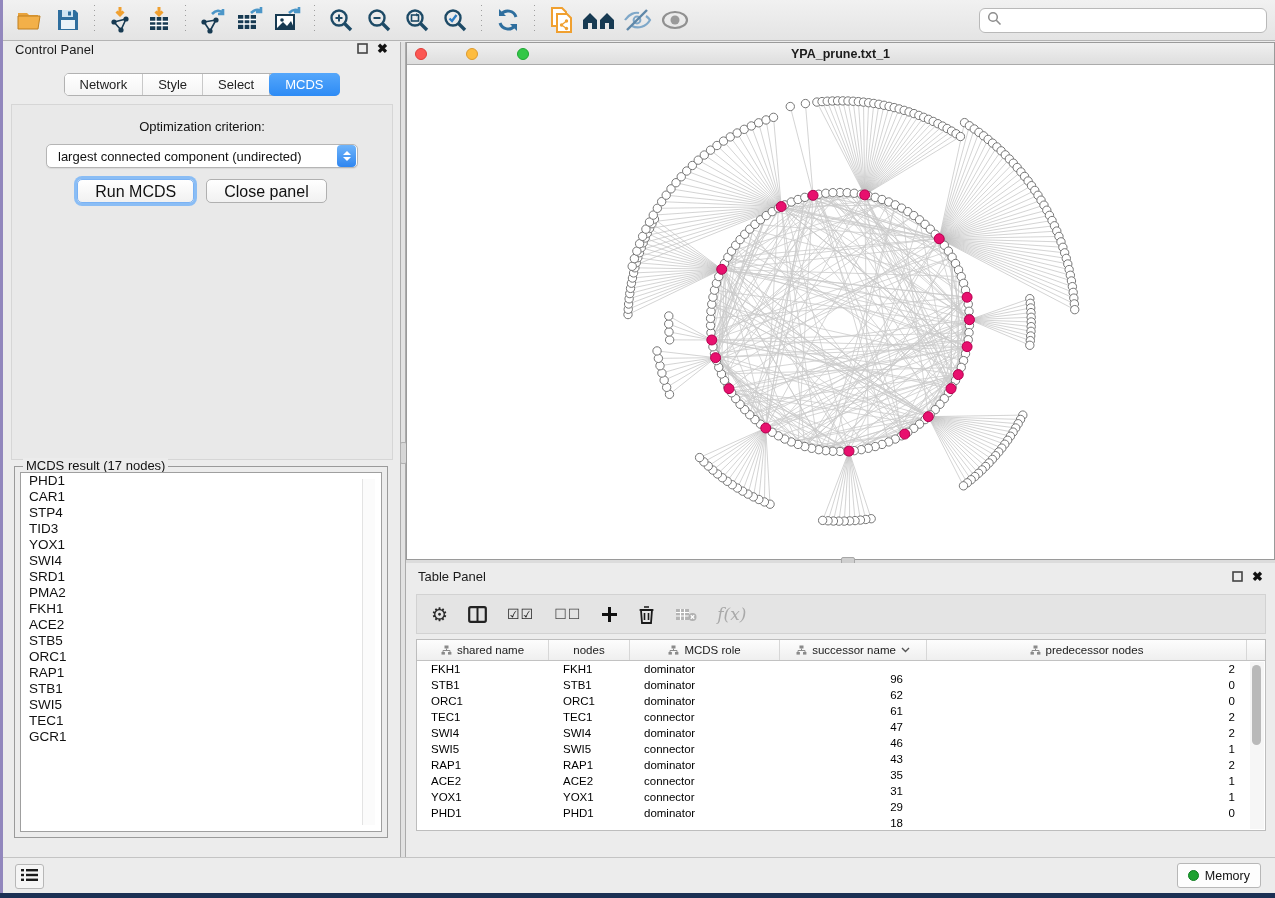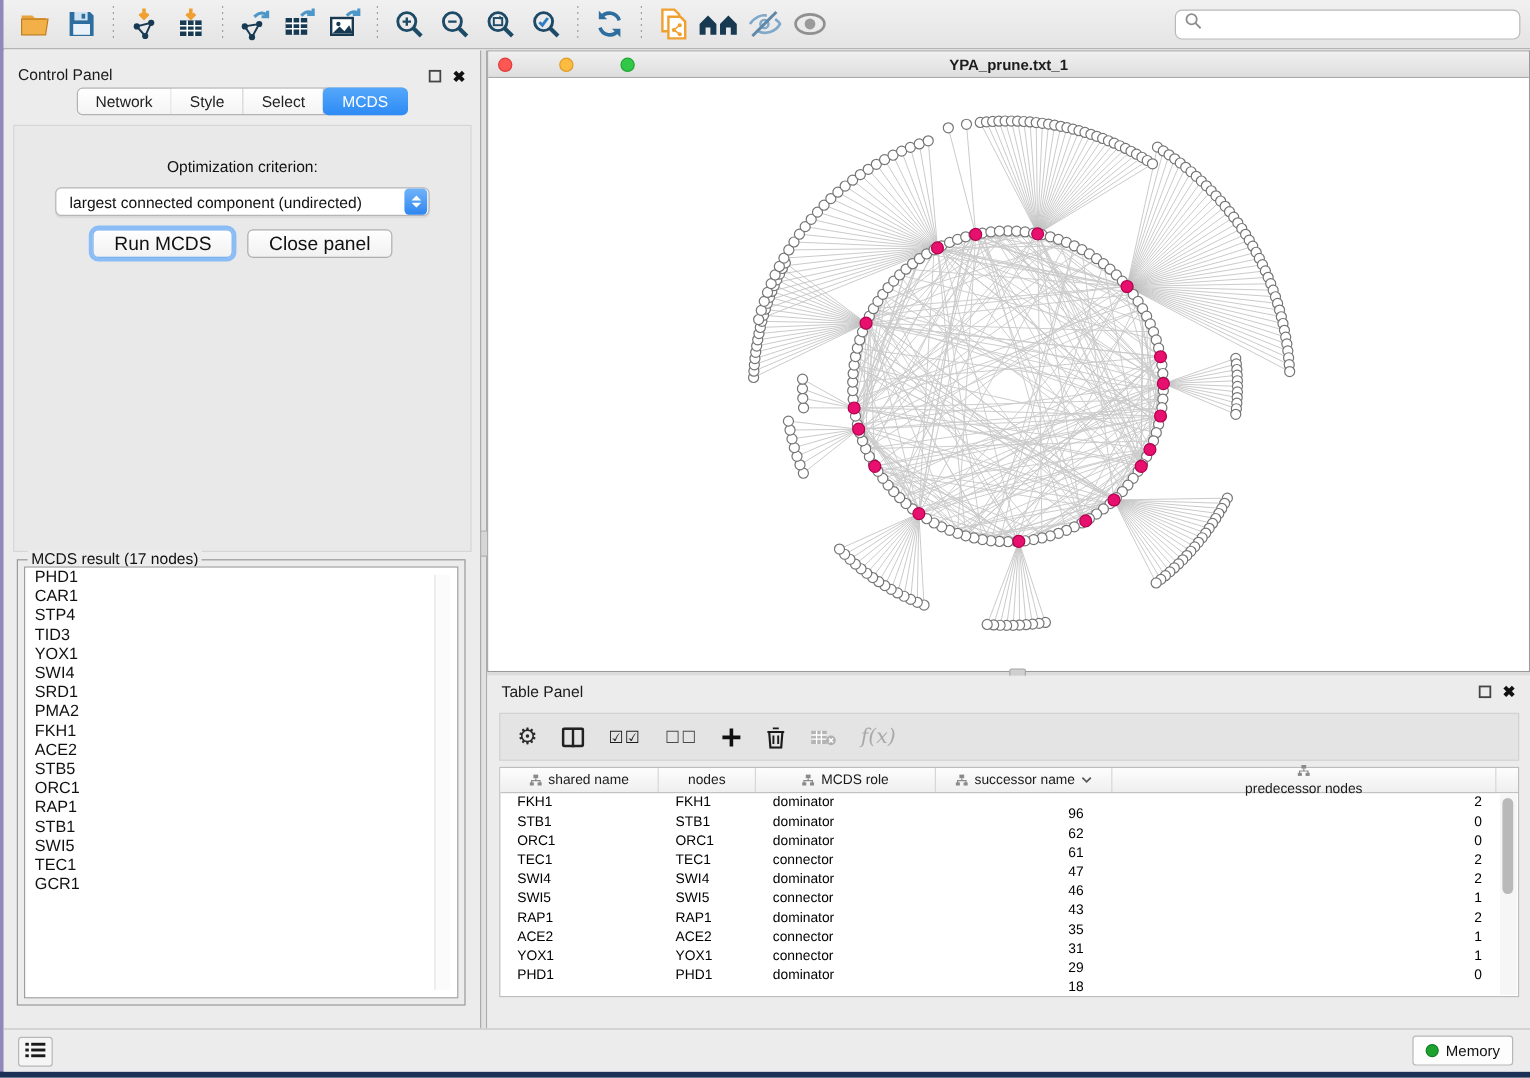--- a/index.html
+++ b/index.html
@@ -11,35 +11,35 @@
   
   .toolbar { position:absolute; top:0; left:0; right:0; height:41px; background:linear-gradient(#f1f1f1,#e4e4e4); border-bottom:1px solid #b4b4b4; display:flex; align-items:center; padding:0 8px; }
   .tbtn { width:34px; height:32px; display:flex; align-items:center; justify-content:center; margin:0 2px; border-radius:4px; cursor:default; }
   .tbtn svg { display:block; }
   .sep { width:1px; height:30px; margin:0 7px; background-image:linear-gradient(#9f9f9f 30%, rgba(0,0,0,0) 0%); background-size:1px 5px; }
   .search { margin-left:auto; width:288px; height:25px; border:1px solid #b9b9b9; border-radius:6px; background:#fff; display:flex; align-items:center; padding:0 7px; }
   .search input { border:none; outline:none; flex:1; font-size:13px; margin-left:5px; background:transparent; }
 
   
   .control-panel { position:absolute; left:0; top:42px; width:397px; bottom:36px; background:#ececec; }
-  .cp-header { height:28px; display:flex; align-items:flex-end; padding:0 12px; }
+  .cp-header { height:28px; display:flex; align-items:flex-start; padding:0 12px; }
   .cp-title { font-size:13px; color:#1b1b1b; }
   .win-icons { margin-left:auto; display:flex; align-items:center; gap:9px; }
   .float-ic svg { display:block; }
   .close-ic { font-size:13px; color:#111; line-height:1; font-weight:bold; }
 
   .seg { display:flex; background:#fff; border:1px solid #b2b2b2; border-radius:5px; }
   .seg .tab { padding:3px 15px; font-size:13px; color:#222; border-right:1px solid #c9c9c9; background:linear-gradient(#ffffff,#f4f4f4); }
   .seg .tab:first-child { border-radius:4px 0 0 4px; }
   .seg .tab:last-child { border-right:none; border-radius:0 4px 4px 0; }
   .seg .tab.active { background:linear-gradient(#55a7fb,#2d8bf5); color:#fff; border-radius:5px; margin:-1px; padding:4px 16px; border-right:none; }
   .cp-tabs { position:absolute; top:31px; left:50%; transform:translateX(-50%); }
 
   .cp-inset { position:absolute; top:62px; left:8px; right:7px; height:356px; background:#e9e9e9; border:1px solid #d6d6d6; }
-  .opt-label { text-align:center; font-size:13px; color:#111; margin-top:26px; }
+  .opt-label { text-align:center; font-size:13px; color:#111; margin-top:14px; }
   .select { margin:10px auto 0; width:312px; height:24px; background:#fff; border:1px solid #b5b5b5; border-radius:5px; display:flex; align-items:center; box-shadow:0 1px 1px rgba(0,0,0,.07); }
   .select .val { flex:1; font-size:13px; padding-left:11px; color:#111; white-space:nowrap; }
   .stepper { width:19px; height:22px; margin-right:1px; border-radius:4px; background:linear-gradient(#6fb4fa,#2f86f0); display:flex; flex-direction:column; align-items:center; justify-content:center; gap:2px; }
   .stepper i { width:0; height:0; border-left:4px solid transparent; border-right:4px solid transparent; }
   .stepper i.up { border-bottom:4px solid #fff; }
   .stepper i.dn { border-top:4px solid #fff; }
   .btn-row { display:flex; justify-content:center; gap:12px; margin-top:11px; }
   .btn { font-family:"Liberation Sans",sans-serif; font-size:16px; color:#111; background:linear-gradient(#ffffff,#f1f1f1); border:1px solid #b0b0b0; border-radius:5px; padding:3px 17px; height:24px; }
   .btn.focus { box-shadow:0 0 0 3px rgba(88,166,252,.65); border-color:#7ab2f4; }
 
@@ -76,21 +76,21 @@
   .ticon { display:flex; align-items:center; color:#2b2b2b; }
   .gear { font-size:19px; line-height:1; }
   .cbx { font-size:14px; letter-spacing:1px; color:#1e1e1e; }
   .cbx.off { color:#4a4a4a; }
   .fx { font-family:"DejaVu Serif", serif; font-style:italic; font-size:17px; color:#a9a9a9; }
 
   .tbl { position:absolute; top:76px; left:10px; right:9px; height:192px; background:#fff; border:1px solid #bdbdbd; }
   .thead { display:flex; height:21px; background:linear-gradient(#fdfdfd,#efefef); border-bottom:1px solid #c2c2c2; }
   .th { display:flex; align-items:center; justify-content:center; gap:5px; font-size:11.5px; color:#1a1a1a; border-right:1px solid #d7d7d7; }
   .th svg { flex:none; }
-  .c0 { width:132px; } .c1 { width:81px; } .c2 { width:150px; } .c3 { width:147px; } .c4 { width:320px;flex-direction:column; }
+  .c0 { width:132px; } .c1 { width:81px; } .c2 { width:150px; } .c3 { width:147px; } .c4 { width:320px; }
   .th.c4 { border-right:1px solid #d7d7d7; }
   .tbody { position:absolute; top:21px; left:0; right:15px; bottom:0; overflow:hidden; }
   .tr { display:flex; height:16px; align-items:center; }
   .td { font-size:11.5px; color:#000; padding-left:14px; white-space:nowrap; overflow:hidden; }
   .td.num { text-align:right; padding-left:0; }
   .td.c3.num { padding-right:24px;margin-top:20px; }
   .td.c4.num { padding-right:12px; }
   .tbl-scroll { position:absolute; top:22px; bottom:1px; right:1px; width:14px; background:#f6f6f6; }
   .tbl-thumb { position:absolute; top:3px; left:2px; width:9px; height:80px; background:#b9b9b9; border-radius:5px; }
 

